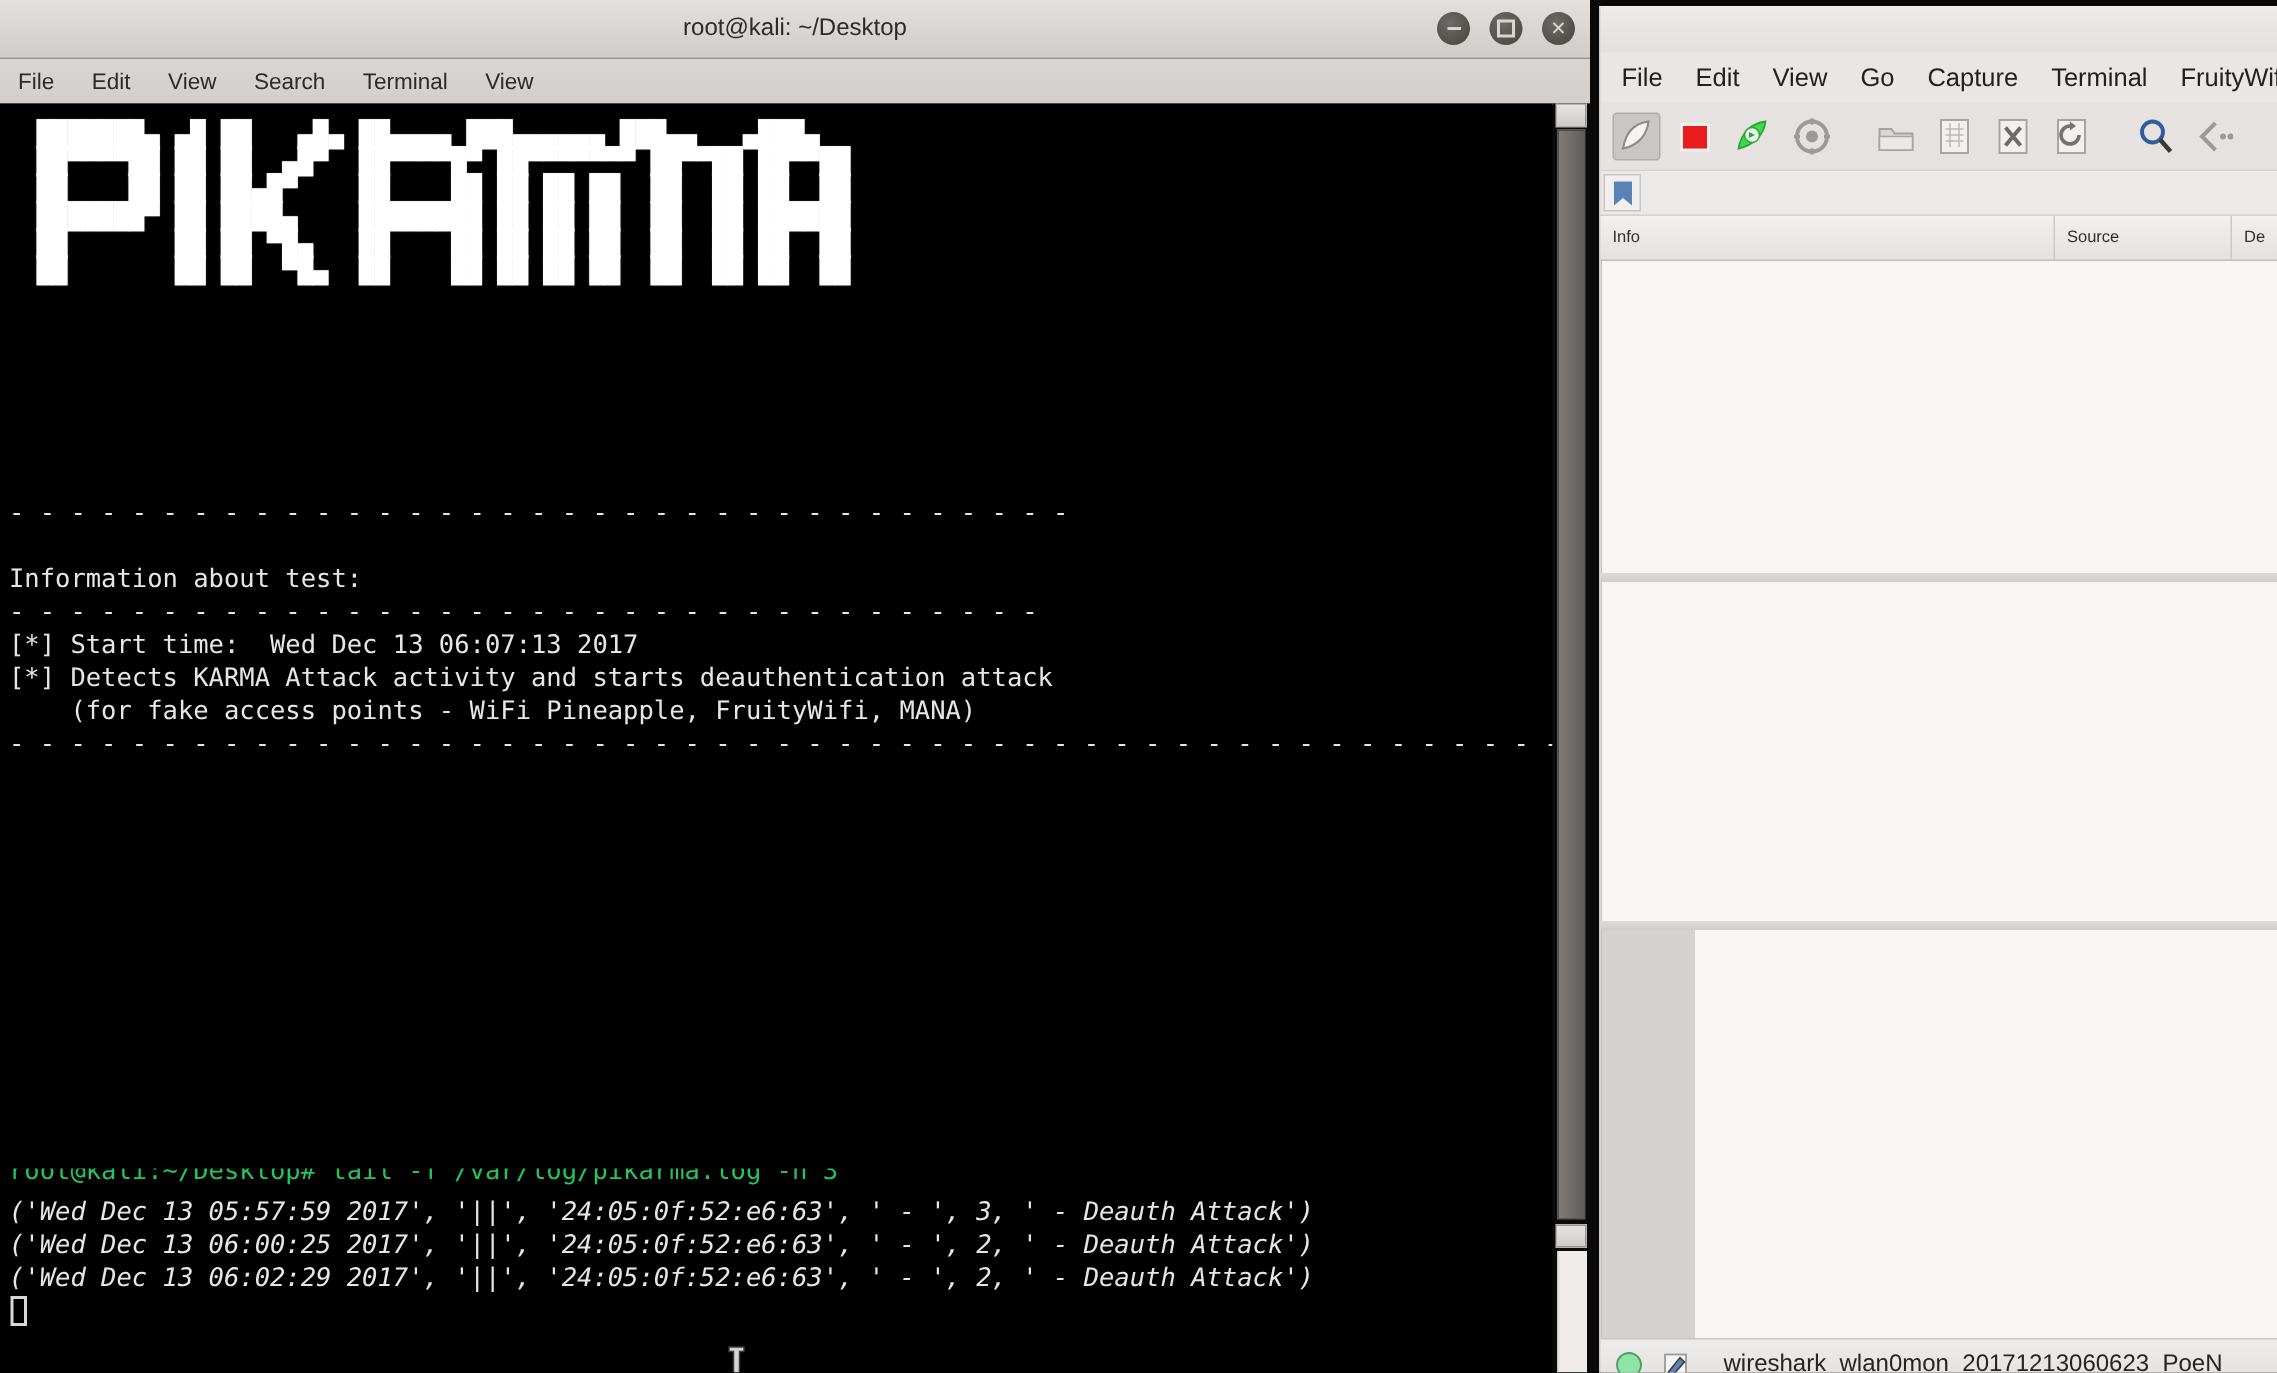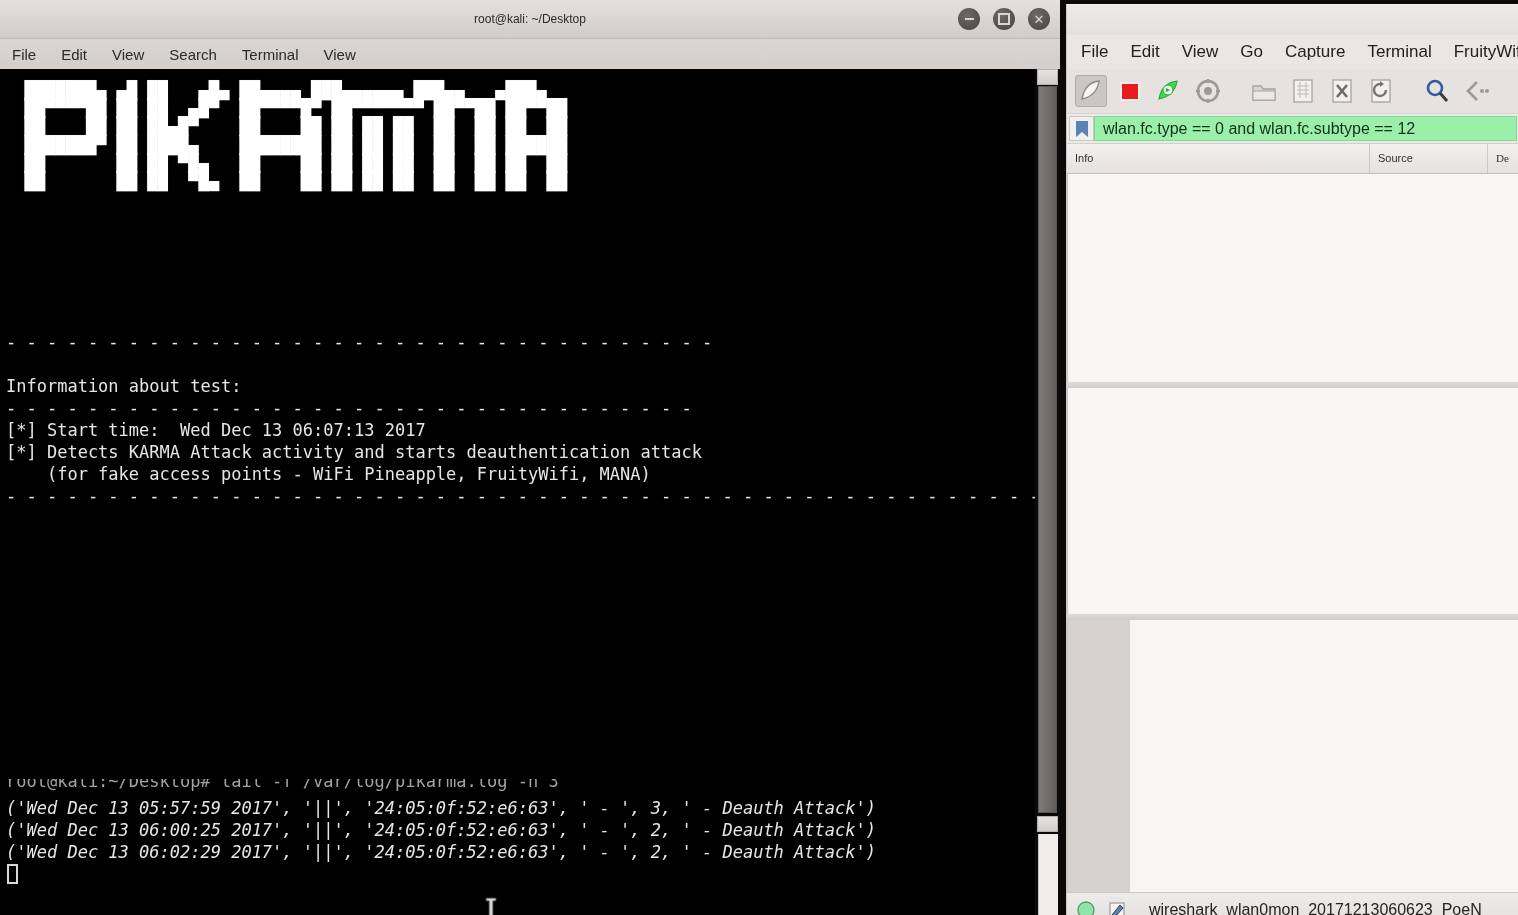--- a/index.html
+++ b/index.html
@@ -27,21 +27,21 @@
     position: relative;
     height: 38px;
     background: linear-gradient(to bottom, #e3e0dd 0%, #d8d5d2 55%, #cfccc9 100%);
     border-bottom: 1px solid #bdb9b6;
   }
   #terminal-title {
     position: absolute;
     left: 0; right: 0; top: 0;
     line-height: 38px;
     text-align: center;
-    font-size: 12px;
+    font-size: 16px;
     color: #2b2b2b;
   }
   .win-buttons {
     position: absolute;
     right: 10px;
     top: 8px;
     display: flex;
     gap: 13px;
   }
   .win-btn {
@@ -122,21 +122,21 @@
   #clipped-cmd {
     position: absolute;
     left: 6px;
     top: 710px;
     height: 13px;
     overflow: hidden;
   }
   #clipped-cmd .term-text {
     position: relative;
     top: -9px;
-    color: #a3a3a3;
+    color: #22c55e;
   }
   #block-cursor {
     position: absolute;
     left: 7px;
     top: 795px;
     width: 11px;
     height: 20px;
     border: 2px solid #d8d8d8;
     box-sizing: border-box;
   }
@@ -297,21 +297,21 @@
     height: 29px;
     line-height: 29px;
     border-right: 1px solid #cbc8c6;
     box-sizing: border-box;
     overflow: hidden;
     white-space: nowrap;
     cursor: pointer;
   }
   #col-info   { width: 303px; }
   #col-source { width: 118px; }
-  #col-dest   { width: 31px; border-right: none; font-family: Liberation Serif, serif; }
+  #col-dest   { width: 31px; border-right: none; }
 
   #ws-packetlist {
     height: 208px;
     background: #f7f6f5;
     border-left: 1px solid #c8c5c3;
     box-sizing: border-box;
   }
   .ws-splitter {
     height: 6px;
     background: linear-gradient(to bottom, #dedbd9, #cfcccb);
@@ -524,21 +524,20 @@
         </svg>
       </div>
     </div>
 
     <div id="ws-filterbar">
       <div id="ws-bookmark">
         <svg width="14" height="18" viewBox="0 0 14 18">
           <path d="M1 1 h12 v16 l-6 -5 l-6 5 z" fill="#5b82b5"></path>
         </svg>
       </div>
-      <div id="ws-filter-input" title="Apply a display filter ... &lt;Ctrl-/&gt;">wlan.fc.type == 0 and wlan.fc.subtype == 12</div>
     </div>
 
     <div id="ws-colheader">
       <div class="ws-col" id="col-info">Info</div>
       <div class="ws-col" id="col-source">Source</div>
       <div class="ws-col" id="col-dest">De</div>
     </div>
 
     <div id="ws-packetlist"></div>
     <div class="ws-splitter"></div>

